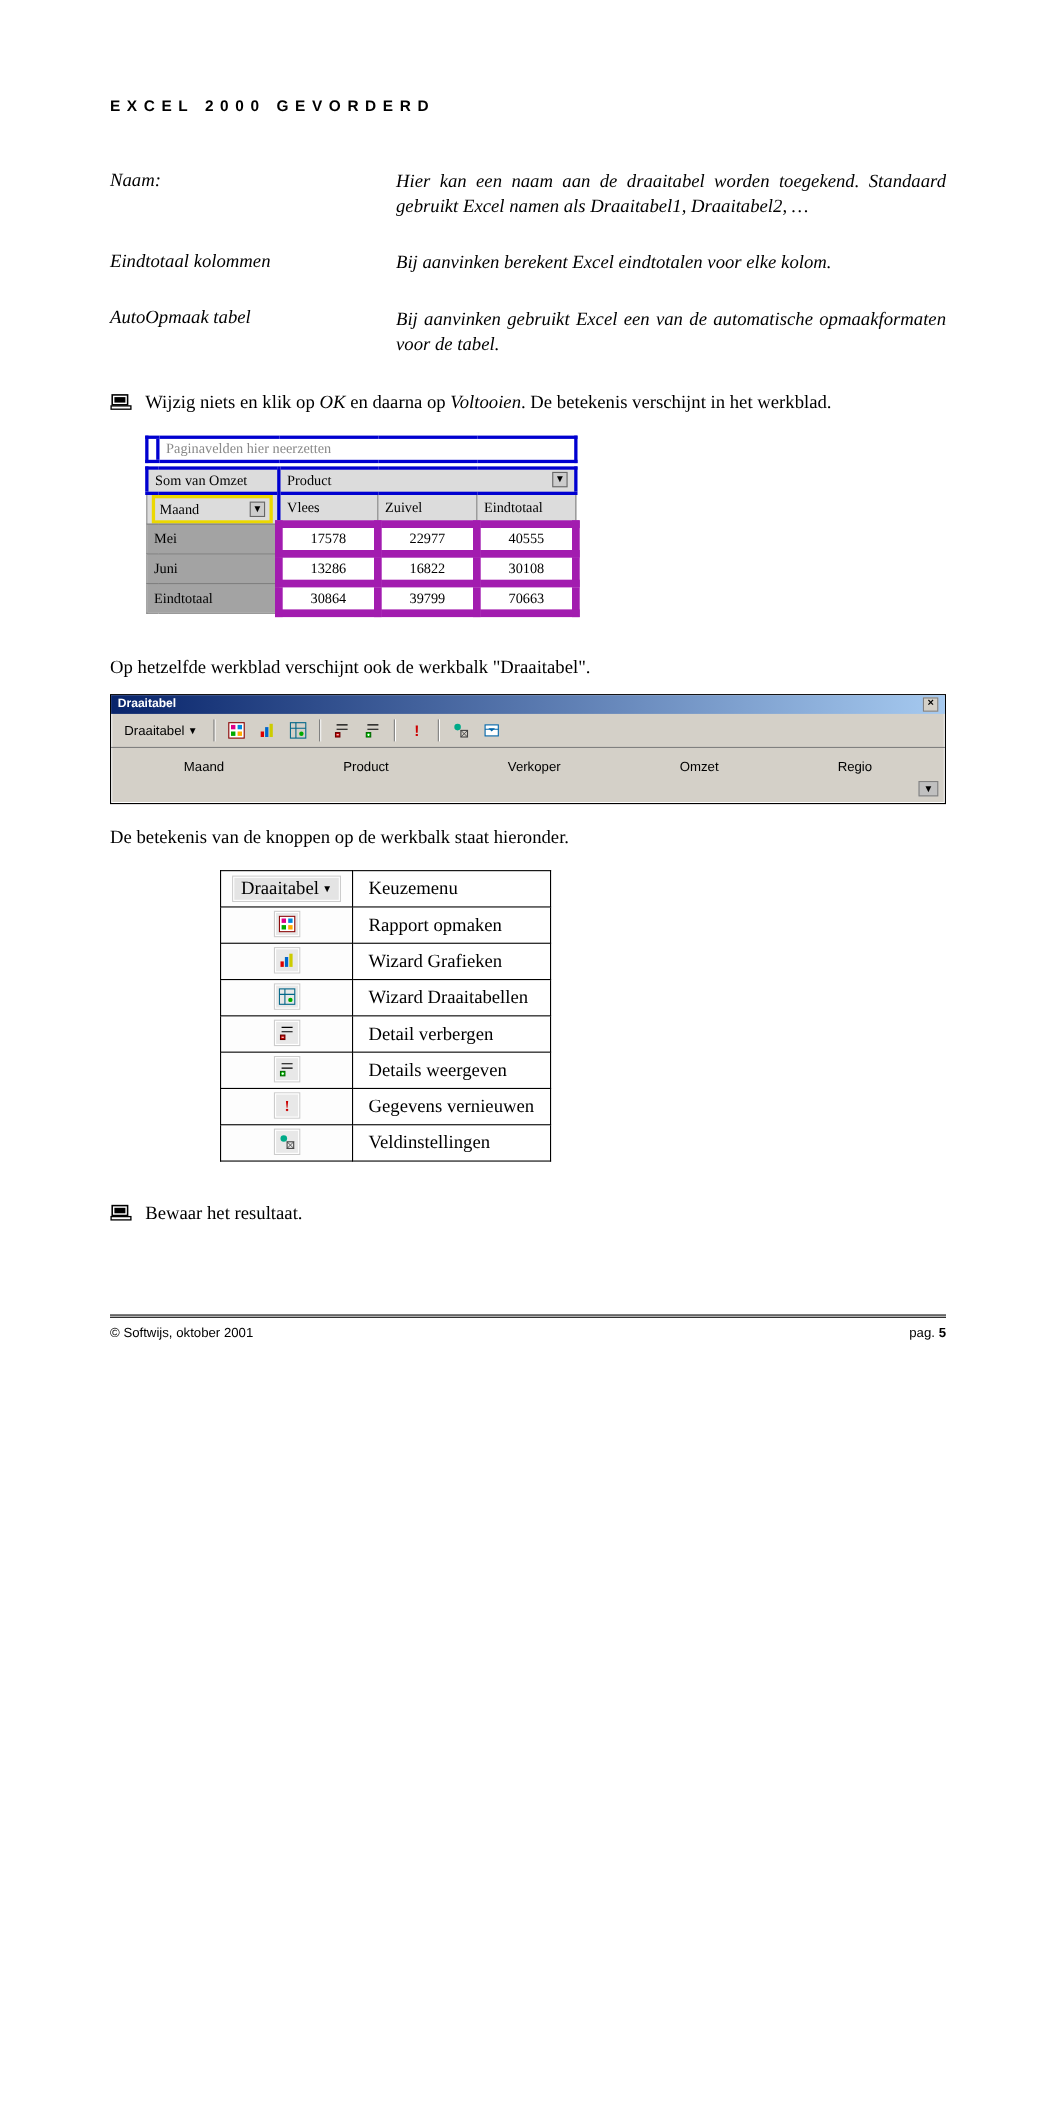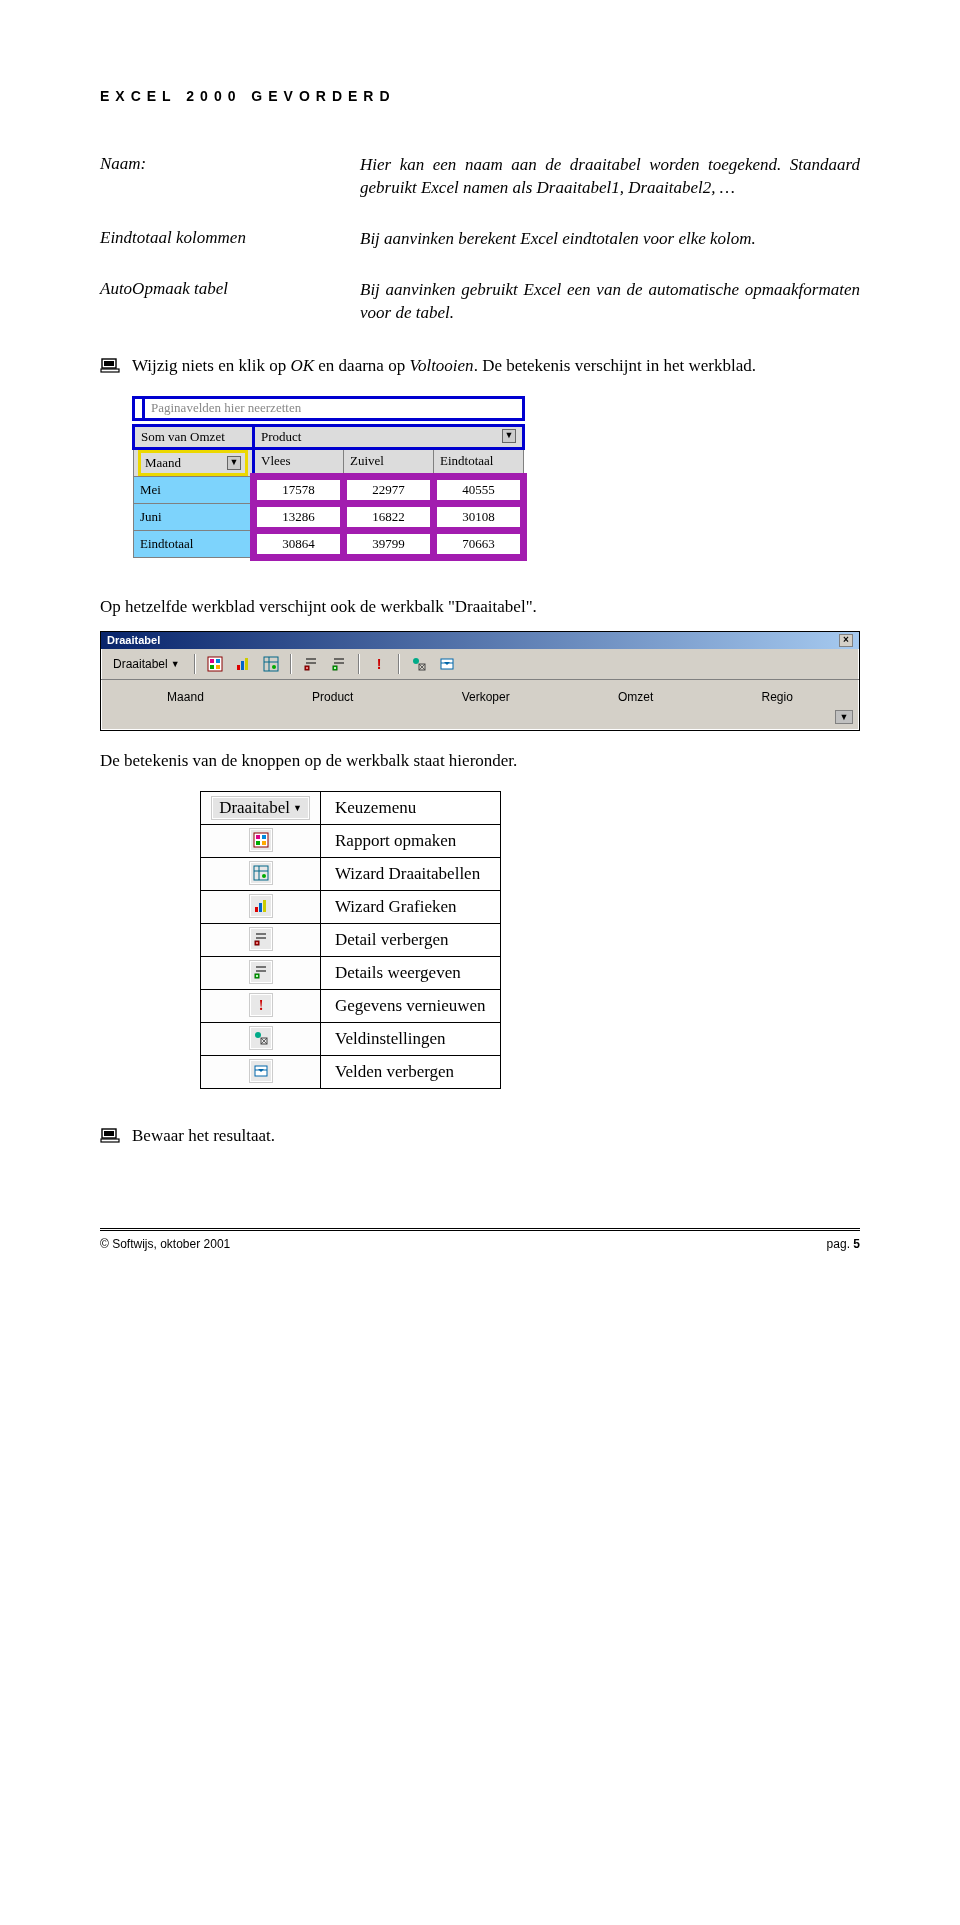--- a/index.html
+++ b/index.html
@@ -107,21 +107,21 @@
       font-size: 9px; line-height: 1;
     }
     .pt-colhdr {
       background: #dcdcdc;
       border: 1px solid #808080;
       padding: 2px 6px;
       min-width: 90px;
       border-top: 3px solid #0000d0;
     }
     .pt-rowhdr {
-      background: #7dd3fc;
+      background: #a3a3a3;
       border: 1px solid #808080;
       padding: 2px 6px;
       border-right: 3px solid #0000d0;
     }
     .pt-val {
       border: 7px solid #a21caf;
       padding: 2px 6px;
       text-align: center;
     }
 
@@ -430,37 +430,37 @@
                 <rect x="9" y="3" width="4" height="4" fill="#08d"></rect>
                 <rect x="3" y="9" width="4" height="4" fill="#0a0"></rect>
                 <rect x="9" y="9" width="4" height="4" fill="#fa0"></rect>
               </svg>
             </span></td>
       <td>Rapport opmaken</td>
     </tr>
     <tr>
       <td class="icon-cell"><span class="mini-icon">
               <svg width="16" height="16">
+                <rect x="2" y="9" width="3" height="5" fill="#d00"></rect>
+                <rect x="6" y="5" width="3" height="9" fill="#06c"></rect>
+                <rect x="10" y="2" width="3" height="12" fill="#cc0"></rect>
+              </svg>
+            </span></td>
+      <td>Wizard Grafieken</td>
+    </tr>
+    <tr>
+      <td class="icon-cell"><span class="mini-icon">
+              <svg width="16" height="16">
                 <rect x="1" y="1" width="14" height="14" fill="none" stroke="#068"></rect>
                 <line x1="1" y1="6" x2="15" y2="6" stroke="#068"></line>
                 <line x1="6" y1="1" x2="6" y2="15" stroke="#068"></line>
                 <circle cx="11" cy="11" r="2" fill="#0a0"></circle>
               </svg>
             </span></td>
       <td>Wizard Draaitabellen</td>
-    </tr>
-    <tr>
-      <td class="icon-cell"><span class="mini-icon">
-              <svg width="16" height="16">
-                <rect x="2" y="9" width="3" height="5" fill="#d00"></rect>
-                <rect x="6" y="5" width="3" height="9" fill="#06c"></rect>
-                <rect x="10" y="2" width="3" height="12" fill="#cc0"></rect>
-              </svg>
-            </span></td>
-      <td>Wizard Grafieken</td>
     </tr>
     <tr>
       <td class="icon-cell"><span class="mini-icon">
               <svg width="16" height="16">
                 <line x1="3" y1="3" x2="13" y2="3" stroke="#000"></line>
                 <line x1="3" y1="7" x2="13" y2="7" stroke="#000"></line>
                 <rect x="2" y="10" width="4" height="4" fill="#c00" stroke="#600"></rect>
                 <line x1="3" y1="12" x2="5" y2="12" stroke="#fff"></line>
               </svg>
             </span></td>
@@ -488,30 +488,20 @@
     </tr>
     <tr>
       <td class="icon-cell"><span class="mini-icon">
               <svg width="16" height="16">
                 <circle cx="5" cy="5" r="3" fill="#0a8"></circle>
                 <rect x="8" y="8" width="6" height="6" fill="none" stroke="#444"></rect>
                 <path d="M8 8 L14 14 M8 14 L14 8" stroke="#444" stroke-width="0.8"></path>
               </svg>
             </span></td>
       <td>Veldinstellingen</td>
-    </tr>
-    <tr>
-      <td class="icon-cell"><span class="mini-icon">
-              <svg width="16" height="16">
-                <rect x="2" y="3" width="12" height="10" fill="#fff" stroke="#06a"></rect>
-                <line x1="2" y1="7" x2="14" y2="7" stroke="#06a"></line>
-                <polygon points="8,9 5,6 11,6" fill="#06a"></polygon>
-              </svg>
-            </span></td>
-      <td>Velden verbergen</td>
     </tr>
   </tbody>
     </table>
 </div>
 
 <div class="action-line">
   <span class="computer-icon">
     <svg width="20" height="18" viewBox="0 0 20 18">
         <rect x="2" y="2" width="14" height="9" fill="none" stroke="#000" stroke-width="1.4"></rect>
         <rect x="4" y="4" width="10" height="5" fill="#000"></rect>

